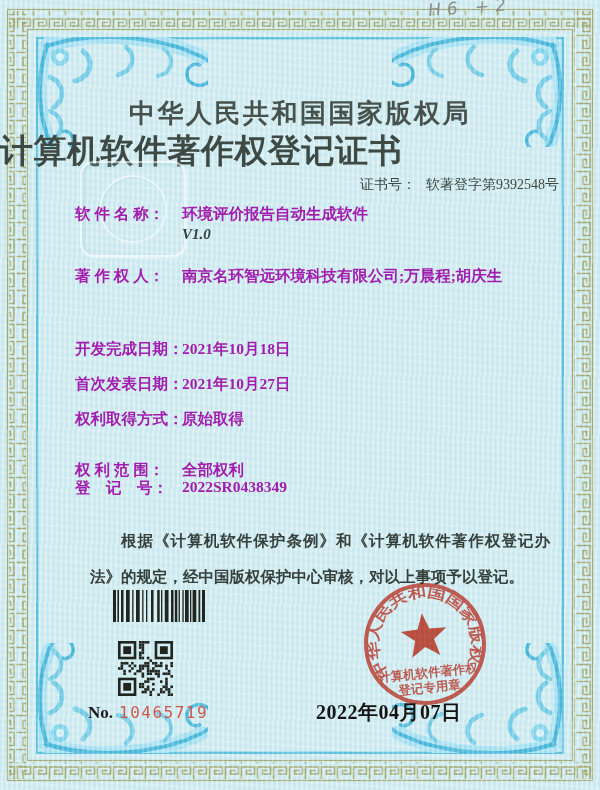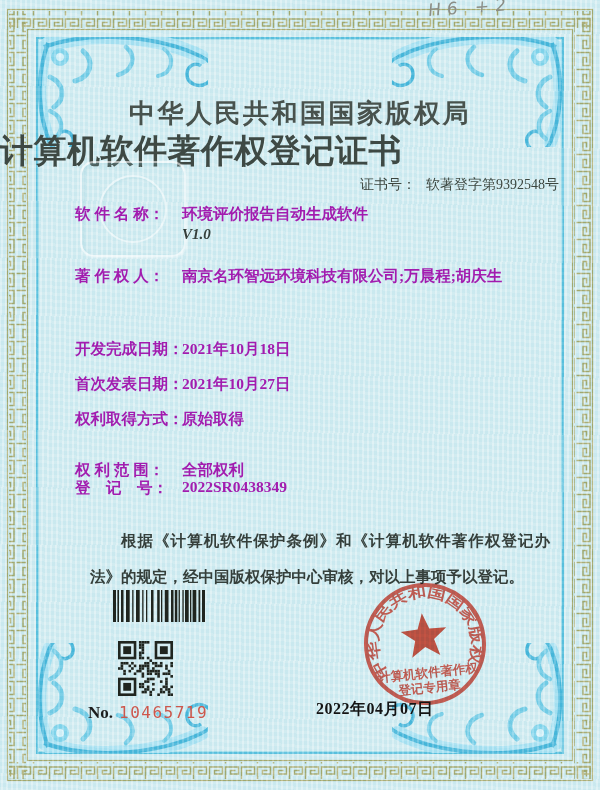--- a/index.html
+++ b/index.html
@@ -75,21 +75,21 @@
   .serial .num{
     font-family:"DejaVu Sans Mono",monospace;font-weight:normal;
     color:#cd574c;font-size:16px;letter-spacing:1.5px;margin-left:6px;
   }
   .seal{
     position:absolute;left:359px;top:578px;width:132px;height:132px;
     transform:rotate(-6deg);mix-blend-mode:multiply;opacity:.93;
   }
   .issue-date{
     position:absolute;left:316px;top:699px;
-    font-size:16px;font-weight:bold;color:#141414;letter-spacing:0.5px;white-space:nowrap;
+    font-size:20px;font-weight:bold;color:#141414;letter-spacing:0.5px;white-space:nowrap;
   }
 </style>
 </head>
 <body>
 
 <div class="page">
 
   <svg class="frame" width="600" height="790" xmlns="http://www.w3.org/2000/svg">
     <defs>
       <pattern id="gkH" width="16" height="17" patternUnits="userSpaceOnUse">

